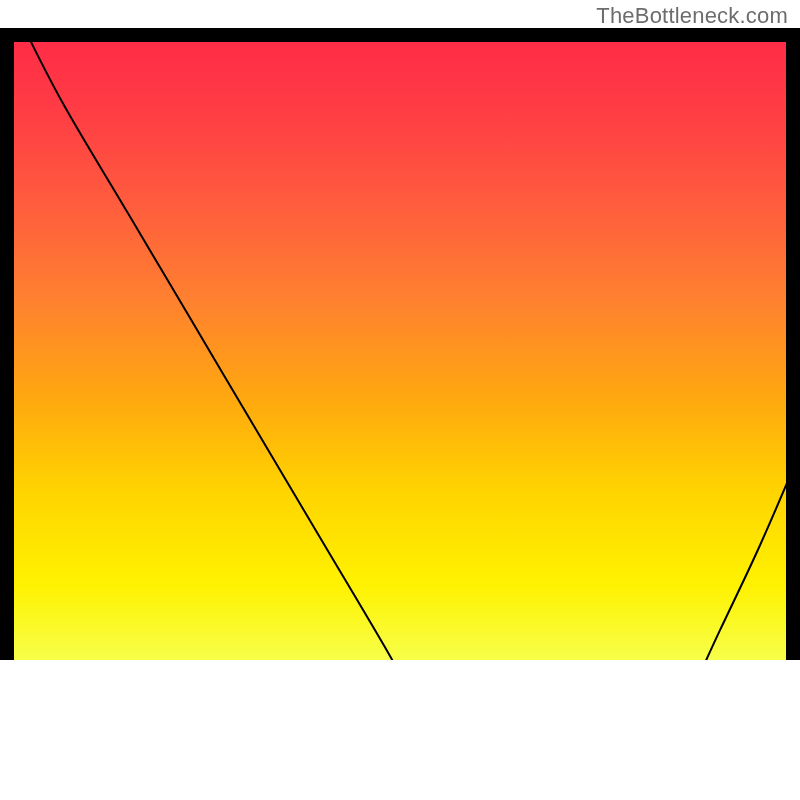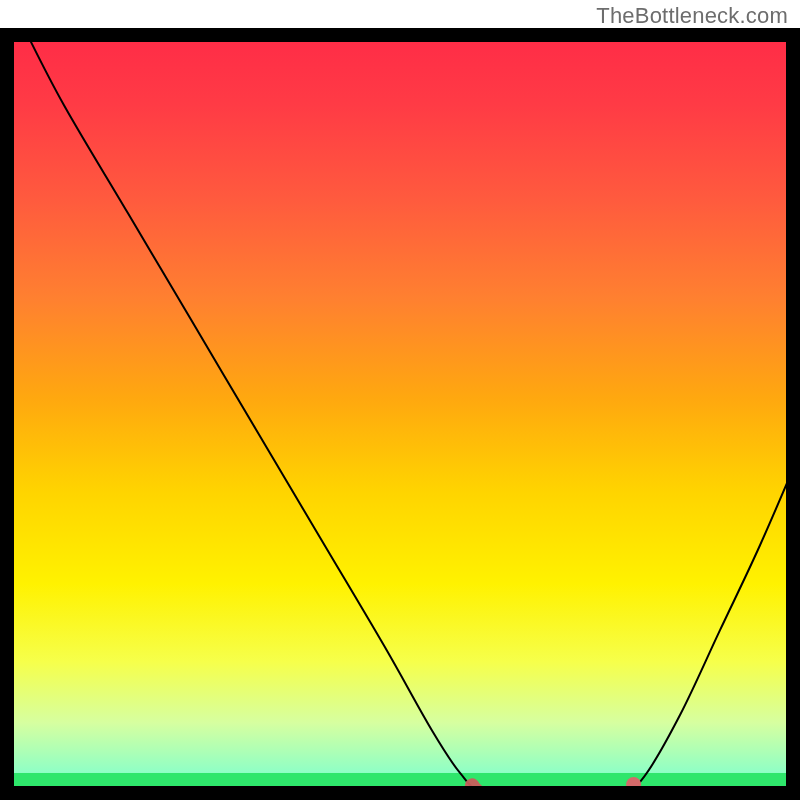--- a/index.html
+++ b/index.html
@@ -3,21 +3,21 @@
 <meta charset="utf-8">
 <style>
   body {
     margin: 0;
     padding: 0;
     background: #fff;
     font-family: Arial, Helvetica, sans-serif;
   }
   .wrap {
     width: 800px;
-    height: 800px;
+    height: 660px;
     position: relative;
     overflow: hidden;
   }
   .watermark {
     position: absolute;
     top: 3px;
     right: 12px;
     color: #6d6d6d;
     font-size: 22px;
     font-family: Arial, Helvetica, sans-serif;

